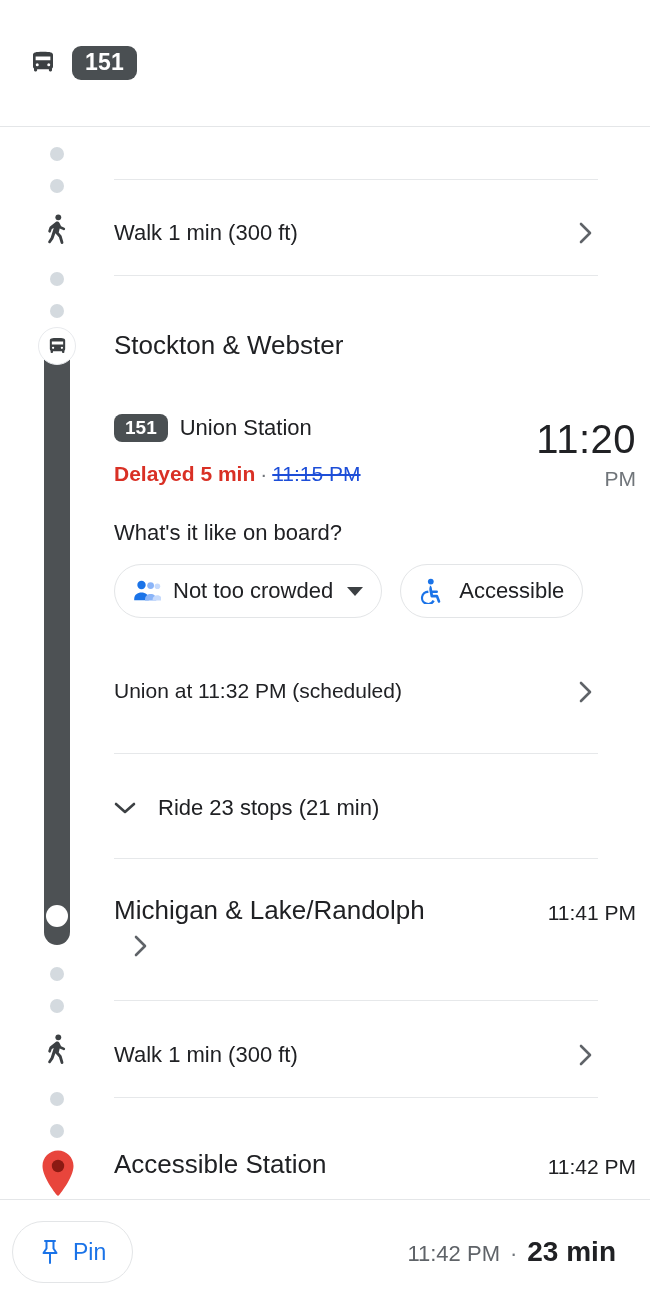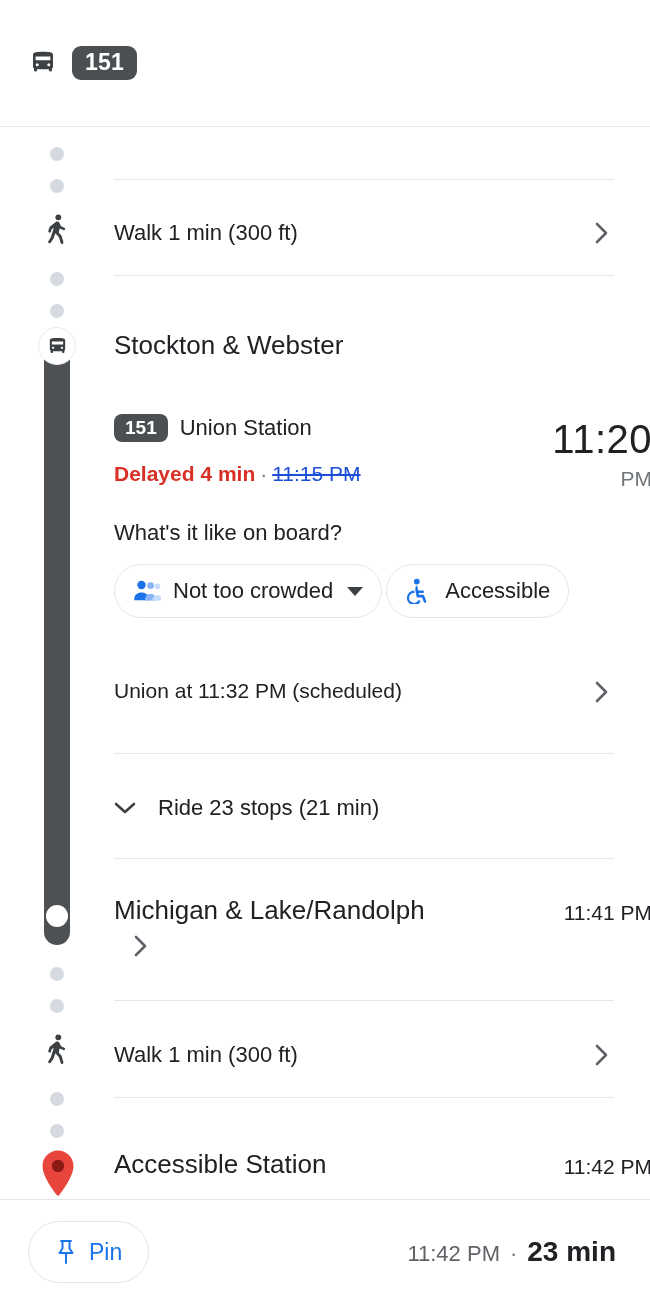--- a/index.html
+++ b/index.html
@@ -69,21 +69,21 @@
     position: absolute; left: 46px;
     width: 22px; height: 22px; border-radius: 50%;
     background: #ffffff;
   }
   .walk-glyph { position: absolute; left: 44px; width: 26px; height: 34px; }
   .walk-glyph svg { width: 26px; height: 34px; display: block; }
   .pin { position: absolute; left: 38px; width: 40px; height: 52px; }
   .pin svg { width: 40px; height: 52px; display: block; }
 
   
-  .content { position: absolute; left: 114px; top: 0; right: 0; height: 100%; }
+  .content { position: absolute; left: 114px; top: 0; right: 16px; height: 100%; }
   .divider { position: absolute; left: 0; right: 36px; height: 1px; background: #e6e8ea; }
 
   .row-txt {
     position: absolute;
     font-size: 22px;
     color: #202124;
     white-space: nowrap;
   }
   .chev-r {
     position: absolute;
@@ -129,21 +129,21 @@
   .bigtime {
     position: absolute;
     text-align: right;
     line-height: 1;
   }
   .bigtime .t { font-size: 40px; color: #202124; letter-spacing: .5px; display: block; }
   .bigtime .ampm { font-size: 21px; color: #70757a; display: block; margin-top: 9px; }
 
   .question { position: absolute; font-size: 22px; color: #202124; white-space: nowrap; }
 
-  .chips { position: absolute; display: flex; gap: 4px; }
+  .chips { position: absolute; display: flex; gap: 18px; }
   .chip {
     display: flex; align-items: center;
     height: 54px;
     border: 1px solid #e3e5e7;
     border-radius: 27px;
     padding: 0 18px;
     background: #fff;
     white-space: nowrap;
     flex: 0 0 auto;
   }
@@ -165,21 +165,21 @@
   .sub-chev { position: absolute; width: 13px; height: 22px; }
   .sub-chev svg { width: 13px; height: 22px; display: block; stroke: #5f6368; }
 
   
   .bottom {
     flex: 0 0 105px;
     height: 105px;
     border-top: 1px solid #e4e6e8;
     background: #fff;
     display: flex; align-items: center;
-    padding: 0 34px 0 28px;
+    padding: 0 34px 0 12px;
   }
   .pin-btn {
     display: flex; align-items: center; justify-content: center;
     height: 62px; padding: 0 26px;
     border: 1px solid #e3e5e7;
     border-radius: 31px;
     background: #fff;
     cursor: pointer;
   }
   .pin-btn .pi { width: 22px; height: 26px; margin-right: 12px; }
@@ -259,21 +259,21 @@
 
       <div class="divider" style="top:148px"></div>
 
       <div class="stop-title" style="top:203px">Stockton &amp; Webster</div>
 
       <div style="position:absolute; top:287px; left:0;">
         <span class="inline-badge">151</span><span class="headsign">Union Station</span>
       </div>
 
       <div class="delay-line" style="top:335px">
-        <span class="delay">Delayed 4 min</span><span class="dotsep">·</span><span class="old-time">11:15 PM</span>
+        <span class="delay">Delayed 5 min</span><span class="dotsep">·</span><span class="old-time">11:15 PM</span>
       </div>
 
       <div class="bigtime" style="top:292px; right:-2px">
         <span class="t">11:20</span>
         <span class="ampm">PM</span>
       </div>
 
       <div class="question" style="top:393px">What's it like on board?</div>
 
       <div class="chips" style="top:437px; left:0;">

